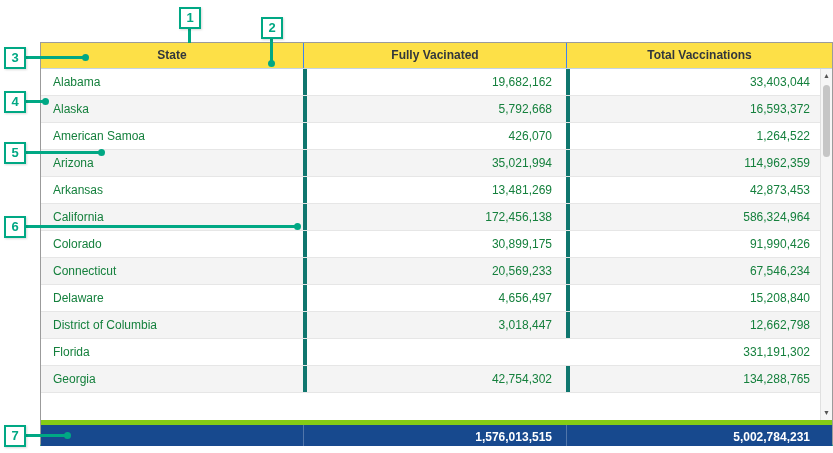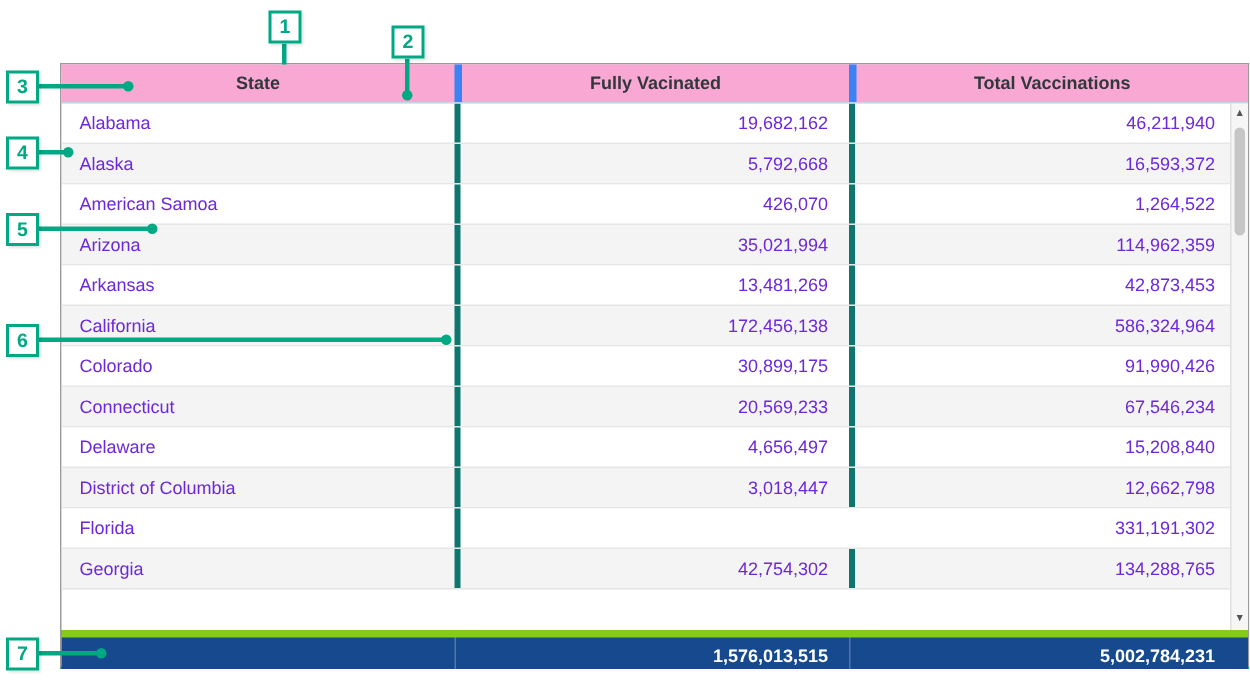--- a/index.html
+++ b/index.html
@@ -2,30 +2,30 @@
 <html><head>
 <meta charset="utf-8">
 <style>
   html,body{margin:0;padding:0;background:#ffffff;}
   .page{position:relative;width:833px;height:453px;background:#ffffff;overflow:hidden;
         font-family:"Liberation Sans","DejaVu Sans",sans-serif;}
 
   
   .tw{position:absolute;left:40px;top:42px;width:793px;height:404px;
       border:1px solid #9b9b9b;border-bottom:2px solid #00a884;box-sizing:border-box;background:#fff;}
-  .thead{display:flex;height:25px;background:#f9a8d4;border-bottom:1px solid #c3d4e6;}
+  .thead{display:flex;height:25px;background:#fde047;border-bottom:1px solid #c3d4e6;}
   .th{height:25px;line-height:25px;text-align:center;font-size:12px;font-weight:bold;
       color:#32373c;box-sizing:border-box;}
-  .th + .th{border-left:5px solid #3b82f6;}
+  .th + .th{border-left:1px solid #3b82f6;}
   .c1{width:262px;} .c2{width:263px;} .c3{flex:1;}
 
   .tbody{position:relative;height:351px;overflow:hidden;}
   .tr{display:flex;height:27px;box-sizing:border-box;border-bottom:1px solid #e6e6e6;background:#ffffff;}
   .tr:nth-child(even){background:#f4f4f4;}
-  .td{height:26px;line-height:26px;font-size:12px;color:#6d28d9;box-sizing:border-box;
+  .td{height:26px;line-height:26px;font-size:12px;color:#15803d;box-sizing:border-box;
       white-space:nowrap;overflow:hidden;}
   .td + .td{border-left:4px solid #0f766e;}
   .td.state{padding-left:12px;}
   .td.num{text-align:right;padding-right:14px;}
   .td.num.last{padding-right:22px;}
 
   .totalrow{display:flex;height:26px;background:#17498e;border-top:5px solid #84cc16;box-sizing:border-box;}
   .totalrow .td{color:#ffffff;font-weight:bold;height:25px;line-height:25px;}
   .totalrow .td + .td{border-left:1px solid rgba(255,255,255,0.25);}
 
@@ -54,21 +54,21 @@
     <div class="thead">
       <div class="th c1">State</div>
       <div class="th c2">Fully Vacinated</div>
       <div class="th c3">Total Vaccinations</div>
     </div>
 
     <div class="tbody">
       <div class="tr">
         <div class="td state c1">Alabama</div>
         <div class="td num c2">19,682,162</div>
-        <div class="td num last c3">46,211,940</div>
+        <div class="td num last c3">33,403,044</div>
       </div>
       <div class="tr">
         <div class="td state c1">Alaska</div>
         <div class="td num c2">5,792,668</div>
         <div class="td num last c3">16,593,372</div>
       </div>
       <div class="tr">
         <div class="td state c1">American Samoa</div>
         <div class="td num c2">426,070</div>
         <div class="td num last c3">1,264,522</div>

